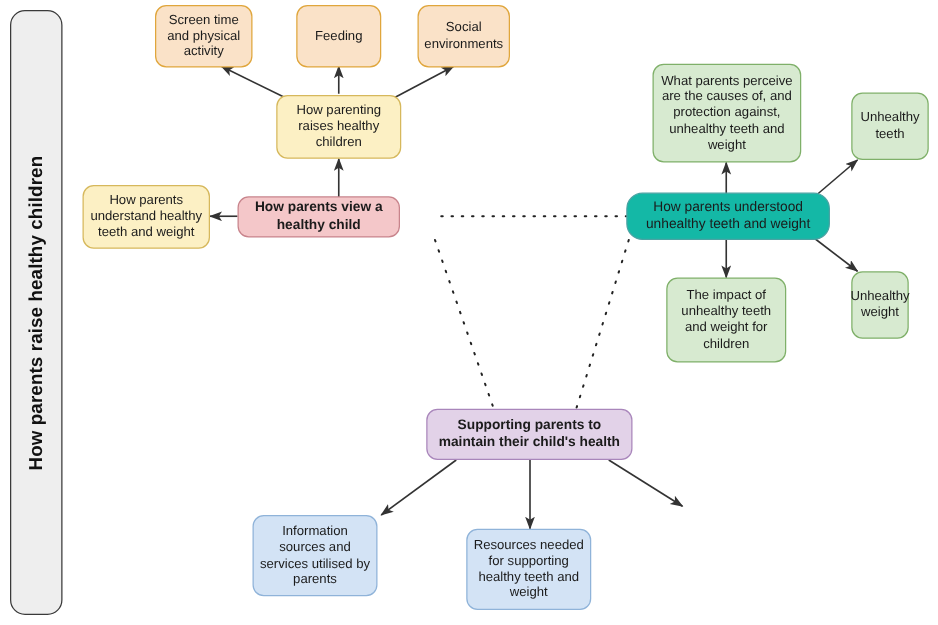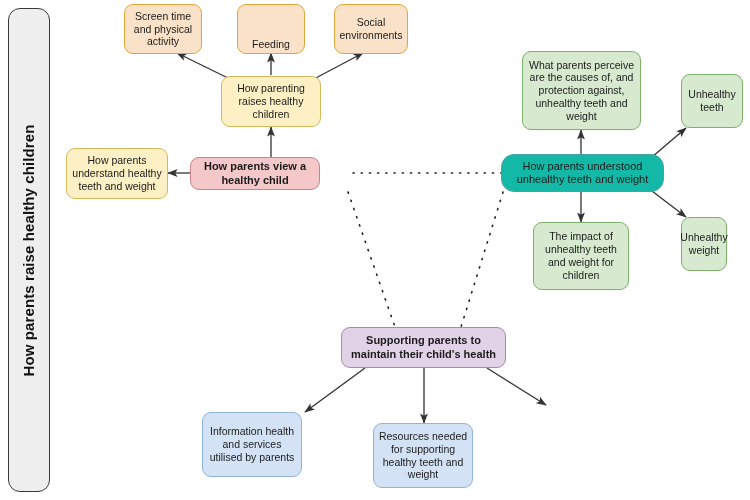--- a/index.html
+++ b/index.html
@@ -107,21 +107,21 @@
   </svg>
 
   <div class="sidebar">
     <span class="sidebar-label">How parents raise healthy children</span>
   </div>
 
   <div class="node n-orange" style="left:124px; top:4px; width:78px; height:50px;">
     <span>Screen time and physical activity</span>
   </div>
 
-  <div class="node n-orange" style="left:237px; top:4px; width:68px; height:50px;align-items:flex-end;">
+  <div class="node n-orange" style="left:237px; top:4px; width:68px; height:50px;">
     <span>Feeding</span>
   </div>
 
   <div class="node n-orange" style="left:334px; top:4px; width:74px; height:50px;">
     <span>Social environments</span>
   </div>
 
   <div class="node n-yellow" style="left:221px; top:76px; width:100px; height:51px;">
     <span>How parenting raises healthy children</span>
   </div>
@@ -152,21 +152,21 @@
 
   <div class="node n-green" style="left:533px; top:222px; width:96px; height:68px;">
     <span>The impact of unhealthy teeth and weight for children</span>
   </div>
 
   <div class="node n-purple" style="left:341px; top:327px; width:165px; height:41px;">
     <span>Supporting parents to maintain their child's health</span>
   </div>
 
   <div class="node n-blue" style="left:202px; top:412px; width:100px; height:65px;">
-    <span>Information health and services utilised by parents</span>
+    <span>Information sources and services utilised by parents</span>
   </div>
 
   <div class="node n-blue" style="left:373px; top:423px; width:100px; height:65px;">
     <span>Resources needed for supporting healthy teeth and weight</span>
   </div>
 
 
 </div>
 
 </body></html>

